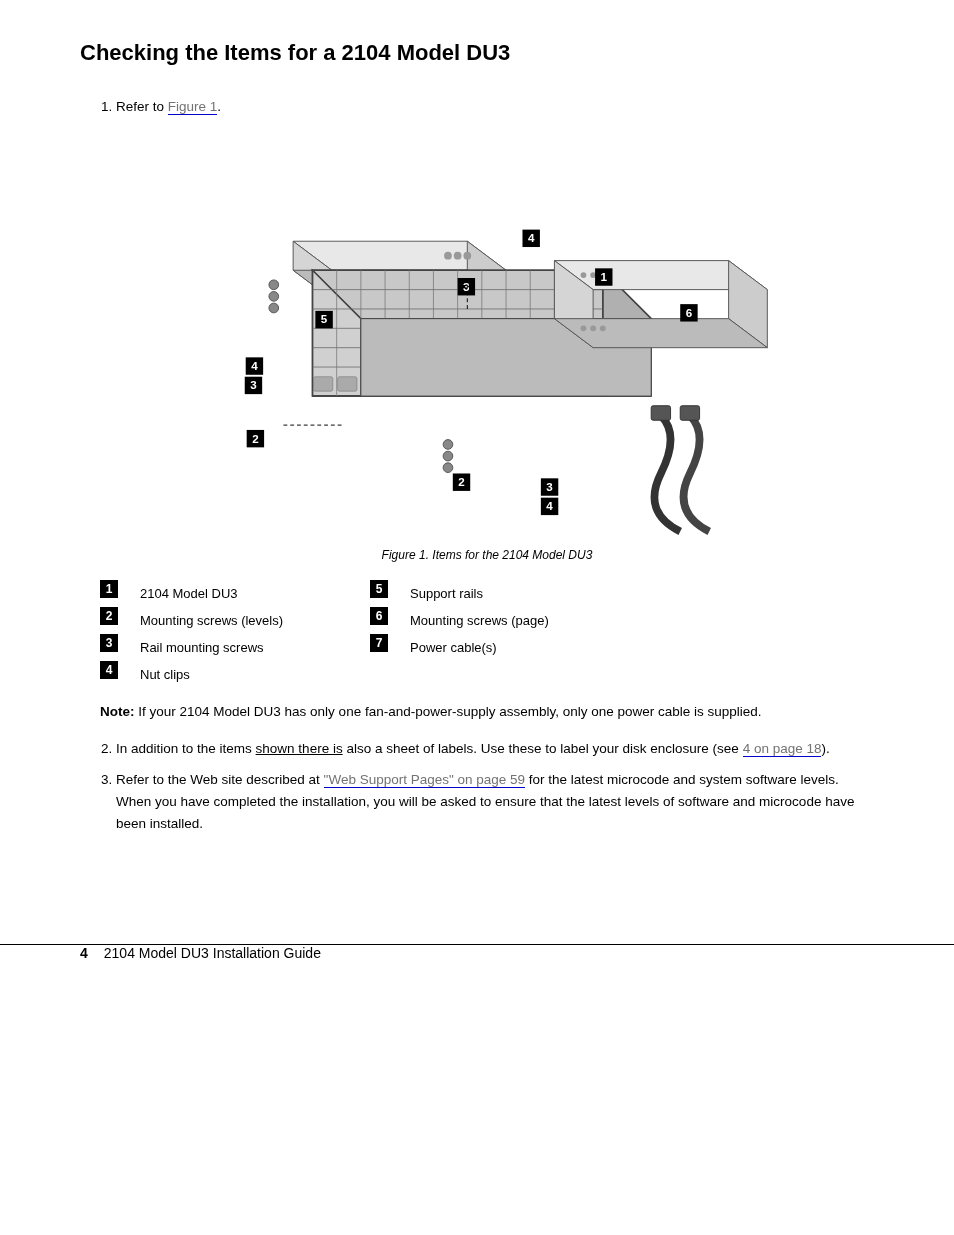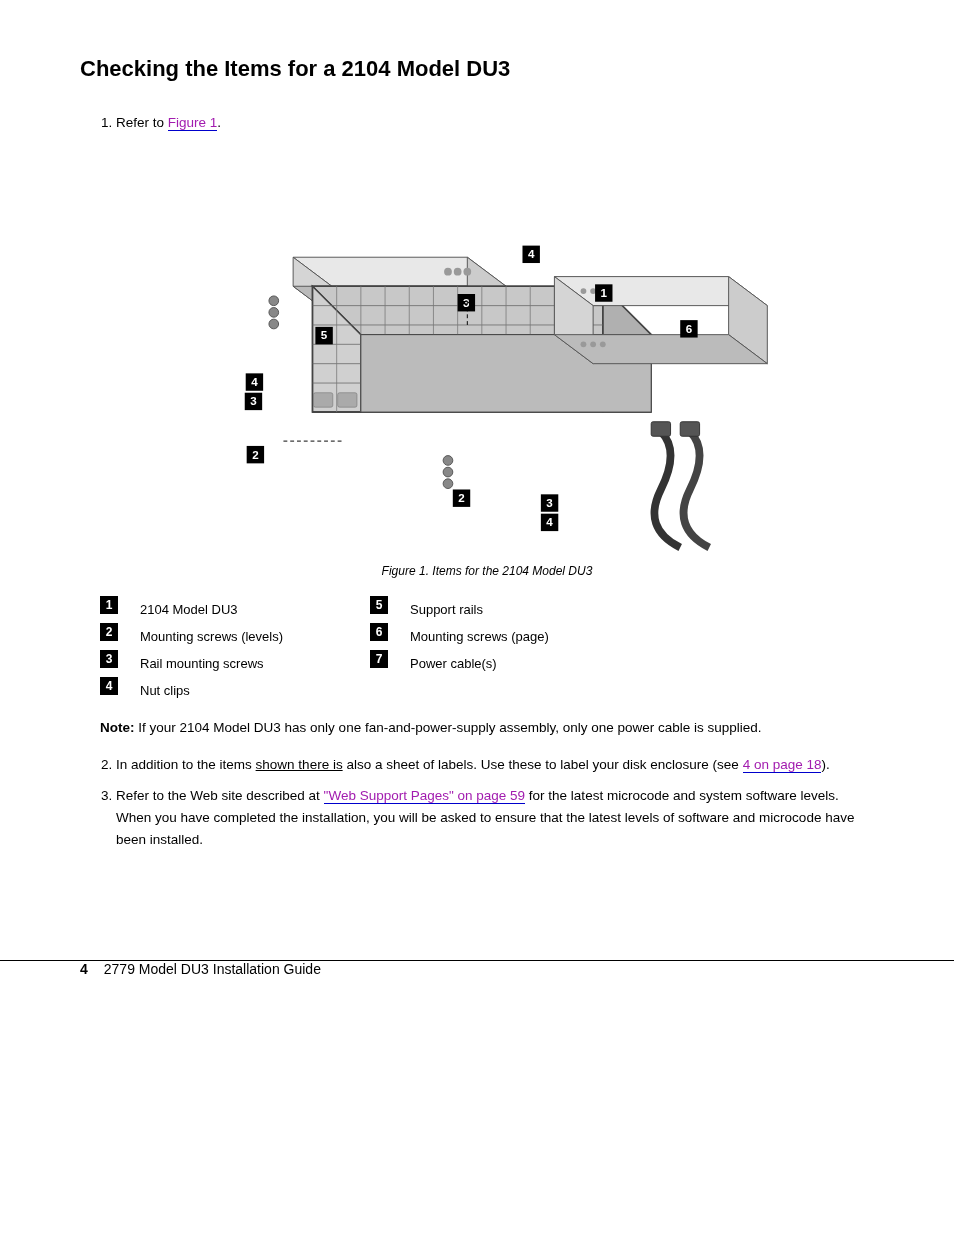--- a/index.html
+++ b/index.html
@@ -5,30 +5,30 @@
     * { box-sizing: border-box; margin: 0; padding: 0; }
     body {
       background: #fff;
       font-family: Arial, Helvetica, sans-serif;
       font-size: 14px;
       color: #000;
       width: 954px;
       min-height: 1235px;
     }
     .page {
-      padding: 56px 80px 60px 80px;
+      padding: 40px 80px 60px 80px;
       max-width: 954px;
     }
     h1 {
       font-size: 22px;
       font-weight: bold;
       margin-bottom: 30px;
     }
     a {
-      color: #a21caf;
+      color: #737373;
       text-decoration: none;
       border-bottom: 1px solid #0000cc;
     }
     .figure-container {
       display: flex;
       justify-content: center;
       margin: 20px 0 10px 0;
       position: relative;
     }
     .figure-svg {
@@ -292,14 +292,14 @@
     </li>
     <li>
       <span>Refer to the Web site described at <a href="#">"Web Support Pages" on page 59</a> for the latest microcode and system software levels. When you have completed the installation, you will be asked to ensure that the latest levels of software and microcode have been installed.</span>
     </li>
   </ol>
 
 </div>
 
 <div style="position: relative; margin-top: 40px; padding: 0 80px 20px 80px; border-top: 1px solid #000; display: flex; align-items: center; gap: 16px;">
   <strong>4</strong>
-  <span>2779 Model DU3 Installation Guide</span>
+  <span>2104 Model DU3 Installation Guide</span>
 </div>
 
 </body></html>

